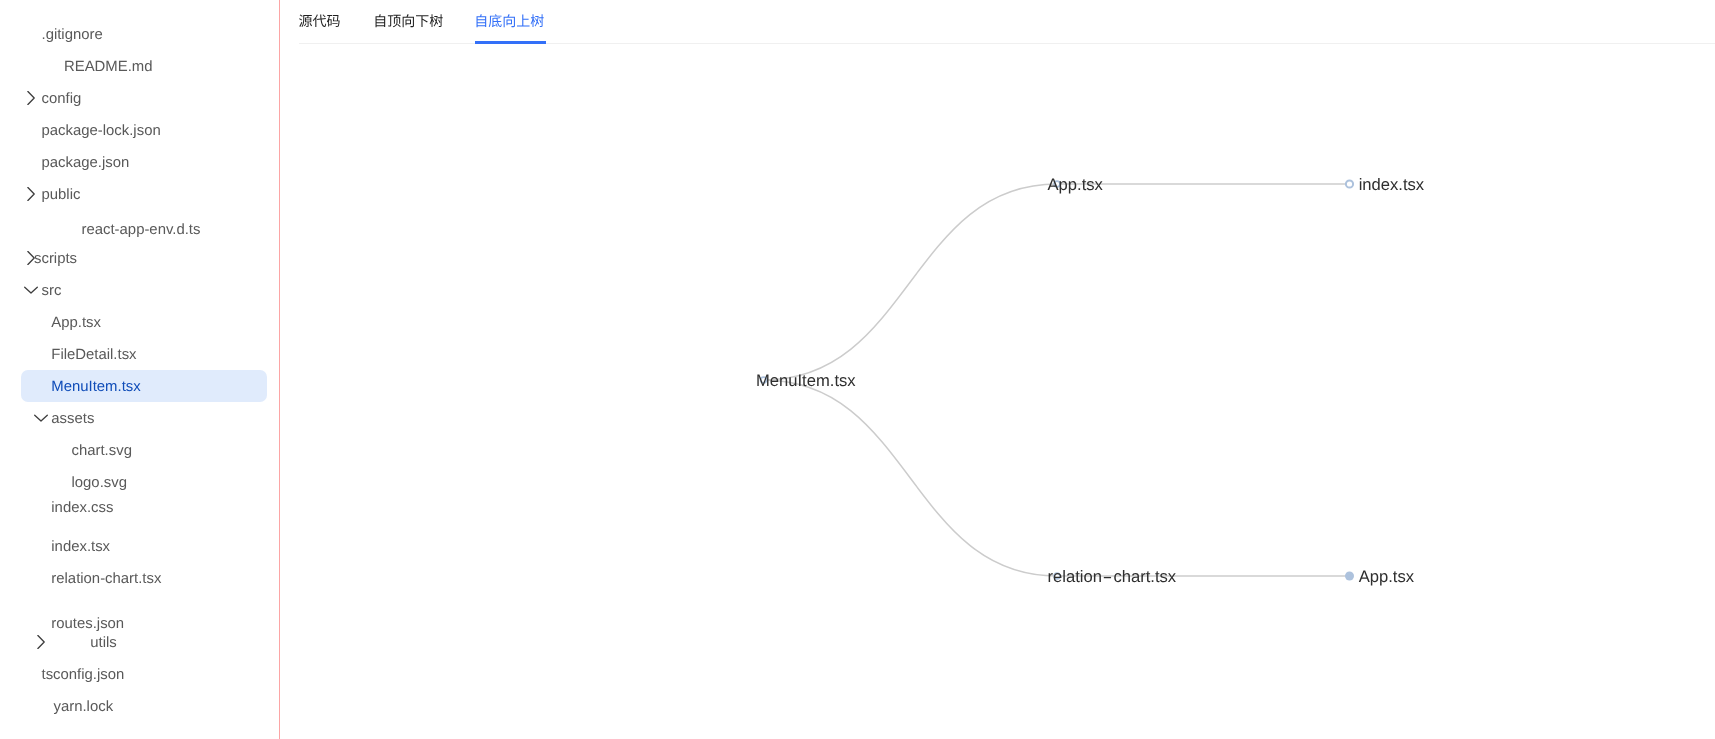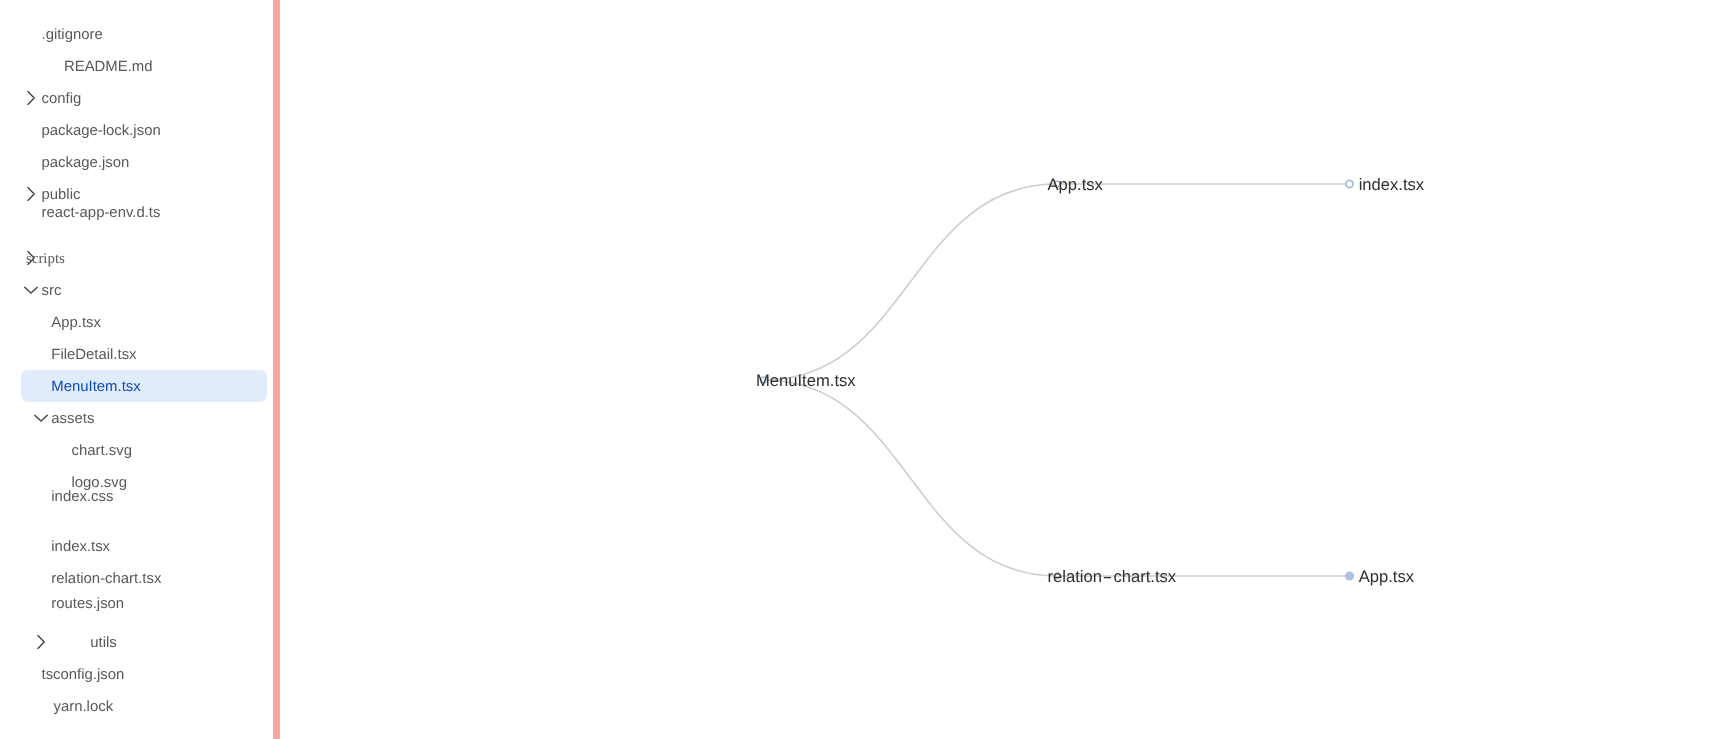--- a/index.html
+++ b/index.html
@@ -8,21 +8,21 @@
     width:1715px; height:739px; background:#ffffff; overflow:hidden;
     font-family:"Liberation Sans","Noto Sans CJK SC",sans-serif;
     -webkit-font-smoothing:antialiased;
   }
   * { -webkit-font-smoothing:antialiased; text-rendering:geometricPrecision; }
   .app { position:relative; width:1715px; height:739px; }
 
   
   .sidebar {
     position:absolute; left:0; top:0; width:280px; height:739px;
-    border-right:7px solid #fca5a5; box-sizing:border-box; overflow:hidden;
+    border-right:1px solid #fca5a5; box-sizing:border-box; overflow:hidden;
   }
   .tree { position:relative; }
   .tree-node {
     position:absolute; left:0; height:32px; line-height:32px;
     white-space:nowrap; font-size:14.9px; color:#595959;
     display:flex; align-items:center;
   }
   .tree-node .switcher {
     position:absolute; top:-1px; width:14px; height:32px;
     display:flex; align-items:center; justify-content:center;
@@ -80,30 +80,30 @@
           <span class="label" style="margin-left: 41.5px;">package.json</span>
         </div>
         <div class="tree-node" style="top: 179.4px; width: 279px;">
           <span class="switcher" style="left: 23.9px;">
             <svg width="14" height="14" viewBox="0 0 14 14">
               <path d="M3.9 0.45 L10.2 7 L3.9 13.55" fill="none" stroke="#3d3d3d" stroke-width="1.3" stroke-linecap="round" stroke-linejoin="round"></path>
             </svg>
           </span>
           <span class="label" style="margin-left: 41.5px;">public</span>
         </div>
-        <div class="tree-node" style="top: 197px; width: 279px;">
+        <div class="tree-node" style="top: 214px; width: 279px; padding-left: 40px;">
           <span class="label" style="margin-left: 41.5px;">react-app-env.d.ts</span>
         </div>
         <div class="tree-node" style="top: 243.4px; width: 279px;">
           <span class="switcher" style="left: 23.9px;">
             <svg width="14" height="14" viewBox="0 0 14 14">
               <path d="M3.9 0.45 L10.2 7 L3.9 13.55" fill="none" stroke="#3d3d3d" stroke-width="1.3" stroke-linecap="round" stroke-linejoin="round"></path>
             </svg>
           </span>
-          <span class="label" style="margin-left: 26px; font-family: Liberation Serif, serif;">scripts</span>
+          <span class="label" style="margin-left: 34px;">scripts</span>
         </div>
         <div class="tree-node" style="top: 275.4px; width: 279px;">
           <span class="switcher" style="left: 23.9px;">
             <svg width="14" height="14" viewBox="0 0 14 14">
               <path d="M0.7 4.3 L7 10.1 L13.3 4.3" fill="none" stroke="#3d3d3d" stroke-width="1.3" stroke-linecap="round" stroke-linejoin="round"></path>
             </svg>
           </span>
           <span class="label" style="margin-left: 41.5px;">src</span>
         </div>
         <div class="tree-node" style="top: 307.4px; width: 279px;">
@@ -123,49 +123,55 @@
             </svg>
           </span>
           <span class="label" style="margin-left: 51.3px;">assets</span>
         </div>
         <div class="tree-node" style="top: 435.4px; width: 279px;">
           <span class="label" style="margin-left: 71.5px;">chart.svg</span>
         </div>
         <div class="tree-node" style="top: 467.4px; width: 279px;">
           <span class="label" style="margin-left: 71.5px;">logo.svg</span>
         </div>
-        <div class="tree-node" style="top: 481px; width: 279px;">
+        <div class="tree-node" style="top: 492px; width: 279px;">
           <span class="label" style="margin-left: 51.3px;">index.css</span>
         </div>
         <div class="tree-node" style="top: 531.4px; width: 279px;">
           <span class="label" style="margin-left: 51.3px;">index.tsx</span>
         </div>
         <div class="tree-node" style="top: 563.4px; width: 279px;">
           <span class="label" style="margin-left: 51.3px;">relation-chart.tsx</span>
         </div>
-        <div class="tree-node" style="top: 588px; width: 279px; align-items: flex-end;">
+        <div class="tree-node" style="top: 608px; width: 279px; align-items: flex-end;">
           <span class="label" style="margin-left: 51.3px;">routes.json</span>
         </div>
         <div class="tree-node" style="top: 627.4px; width: 279px; padding-left: 39px;">
           <span class="switcher" style="left: 33.9px;">
             <svg width="14" height="14" viewBox="0 0 14 14">
               <path d="M3.9 0.45 L10.2 7 L3.9 13.55" fill="none" stroke="#3d3d3d" stroke-width="1.3" stroke-linecap="round" stroke-linejoin="round"></path>
             </svg>
           </span>
           <span class="label" style="margin-left: 51.3px;">utils</span>
         </div>
         <div class="tree-node" style="top: 659.4px; width: 279px;">
           <span class="label" style="margin-left: 41.5px;">tsconfig.json</span>
         </div>
         <div class="tree-node" style="top: 691.4px; width: 279px; padding-left: 12px;">
           <span class="label" style="margin-left: 41.5px;">yarn.lock</span>
         </div>
       </div>
   </div>
   <div class="main">
+    <div class="tabs" id="tabs">
+      <div class="tab-underline-track"></div>
+    <div class="tab" style="left: 18.6px;"><span>源代码</span></div>
+        <div class="tab" style="left: 93.3px;"><span>自顶向下树</span></div>
+        <div class="tab active" style="left: 194.2px;"><span>自底向上树</span><div class="ink"></div></div>
+      </div>
     <div class="chart">
       <svg width="1435" height="695">
         <g id="chart-edges">
             <path fill="none" stroke="#cccccc" stroke-width="1.5" d="M483.5,336 C630.25,336 630.25,140 777,140"></path>
             <path fill="none" stroke="#cccccc" stroke-width="1.5" d="M483.5,336 C630.25,336 630.25,532 777,532"></path>
             <path fill="none" stroke="#cccccc" stroke-width="1.5" d="M777,140 C923.25,140 923.25,140 1069.5,140"></path>
             <path fill="none" stroke="#cccccc" stroke-width="1.5" d="M777,532 C923.25,532 923.25,532 1069.5,532"></path>
           </g>
         <g id="chart-nodes">
             <circle cx="483.5" cy="336" r="2.9499999999999997" fill="#ffffff" stroke="#adc2dd" stroke-width="1.7"></circle>

